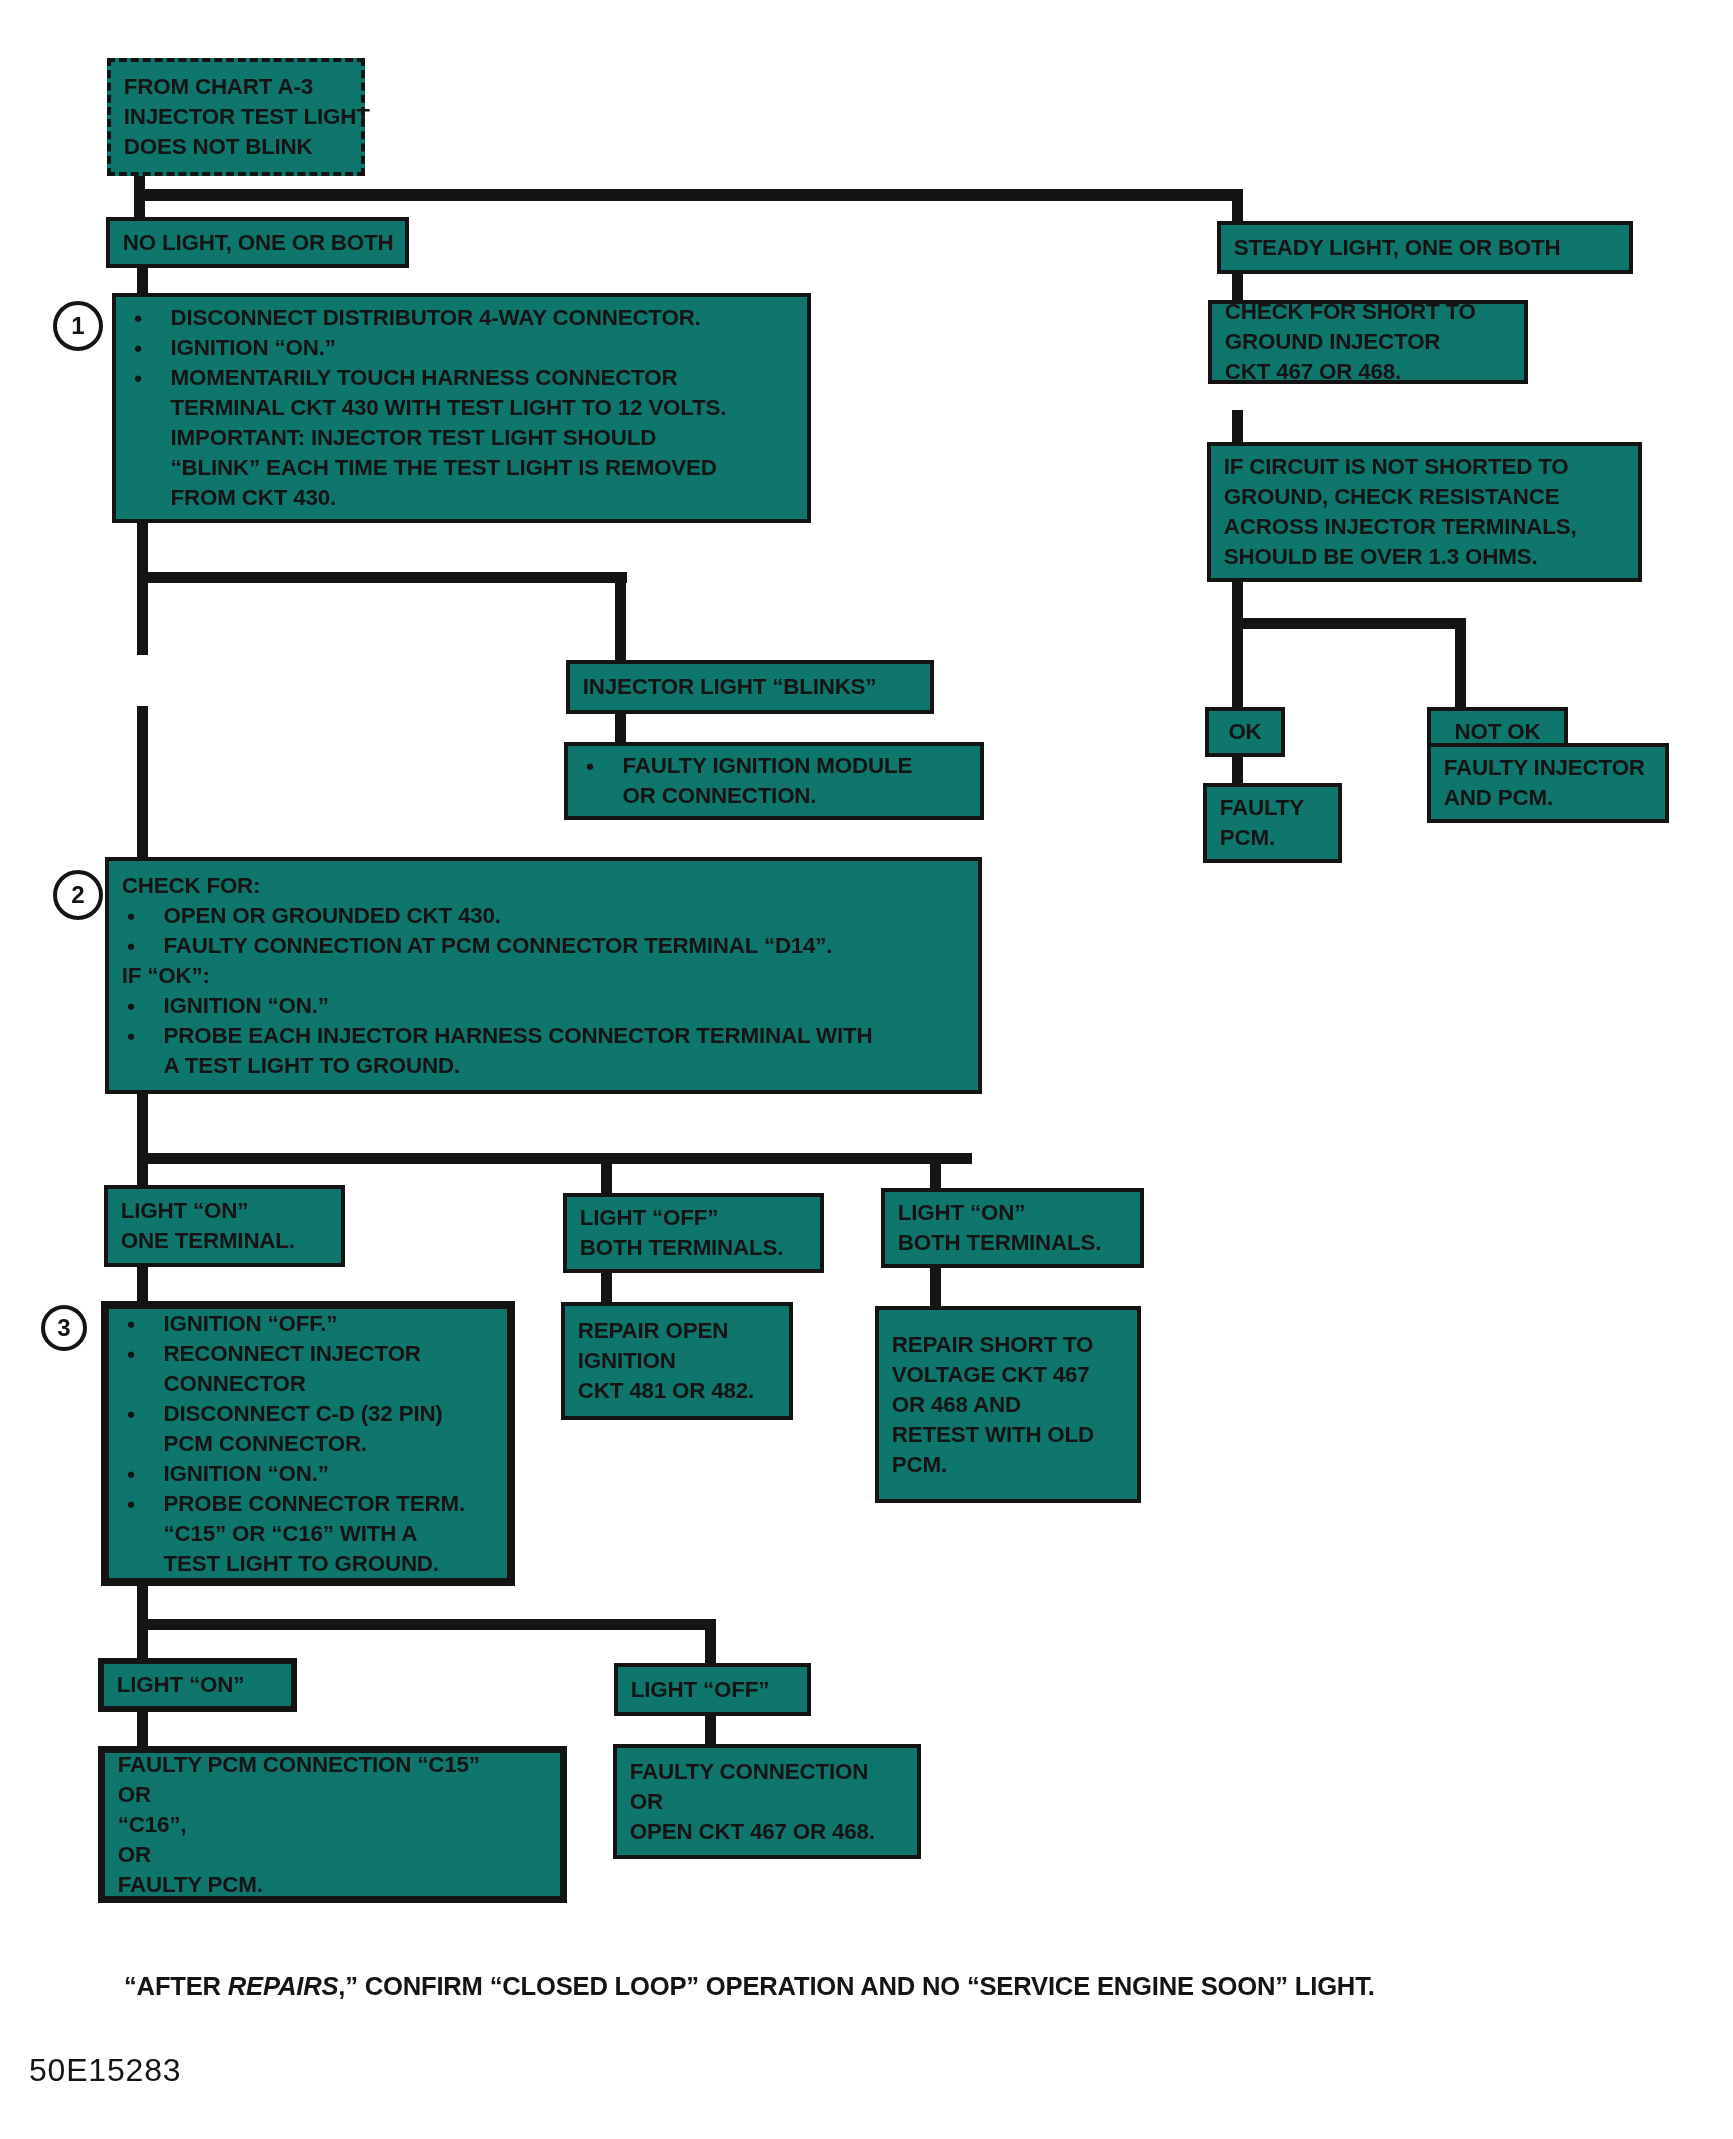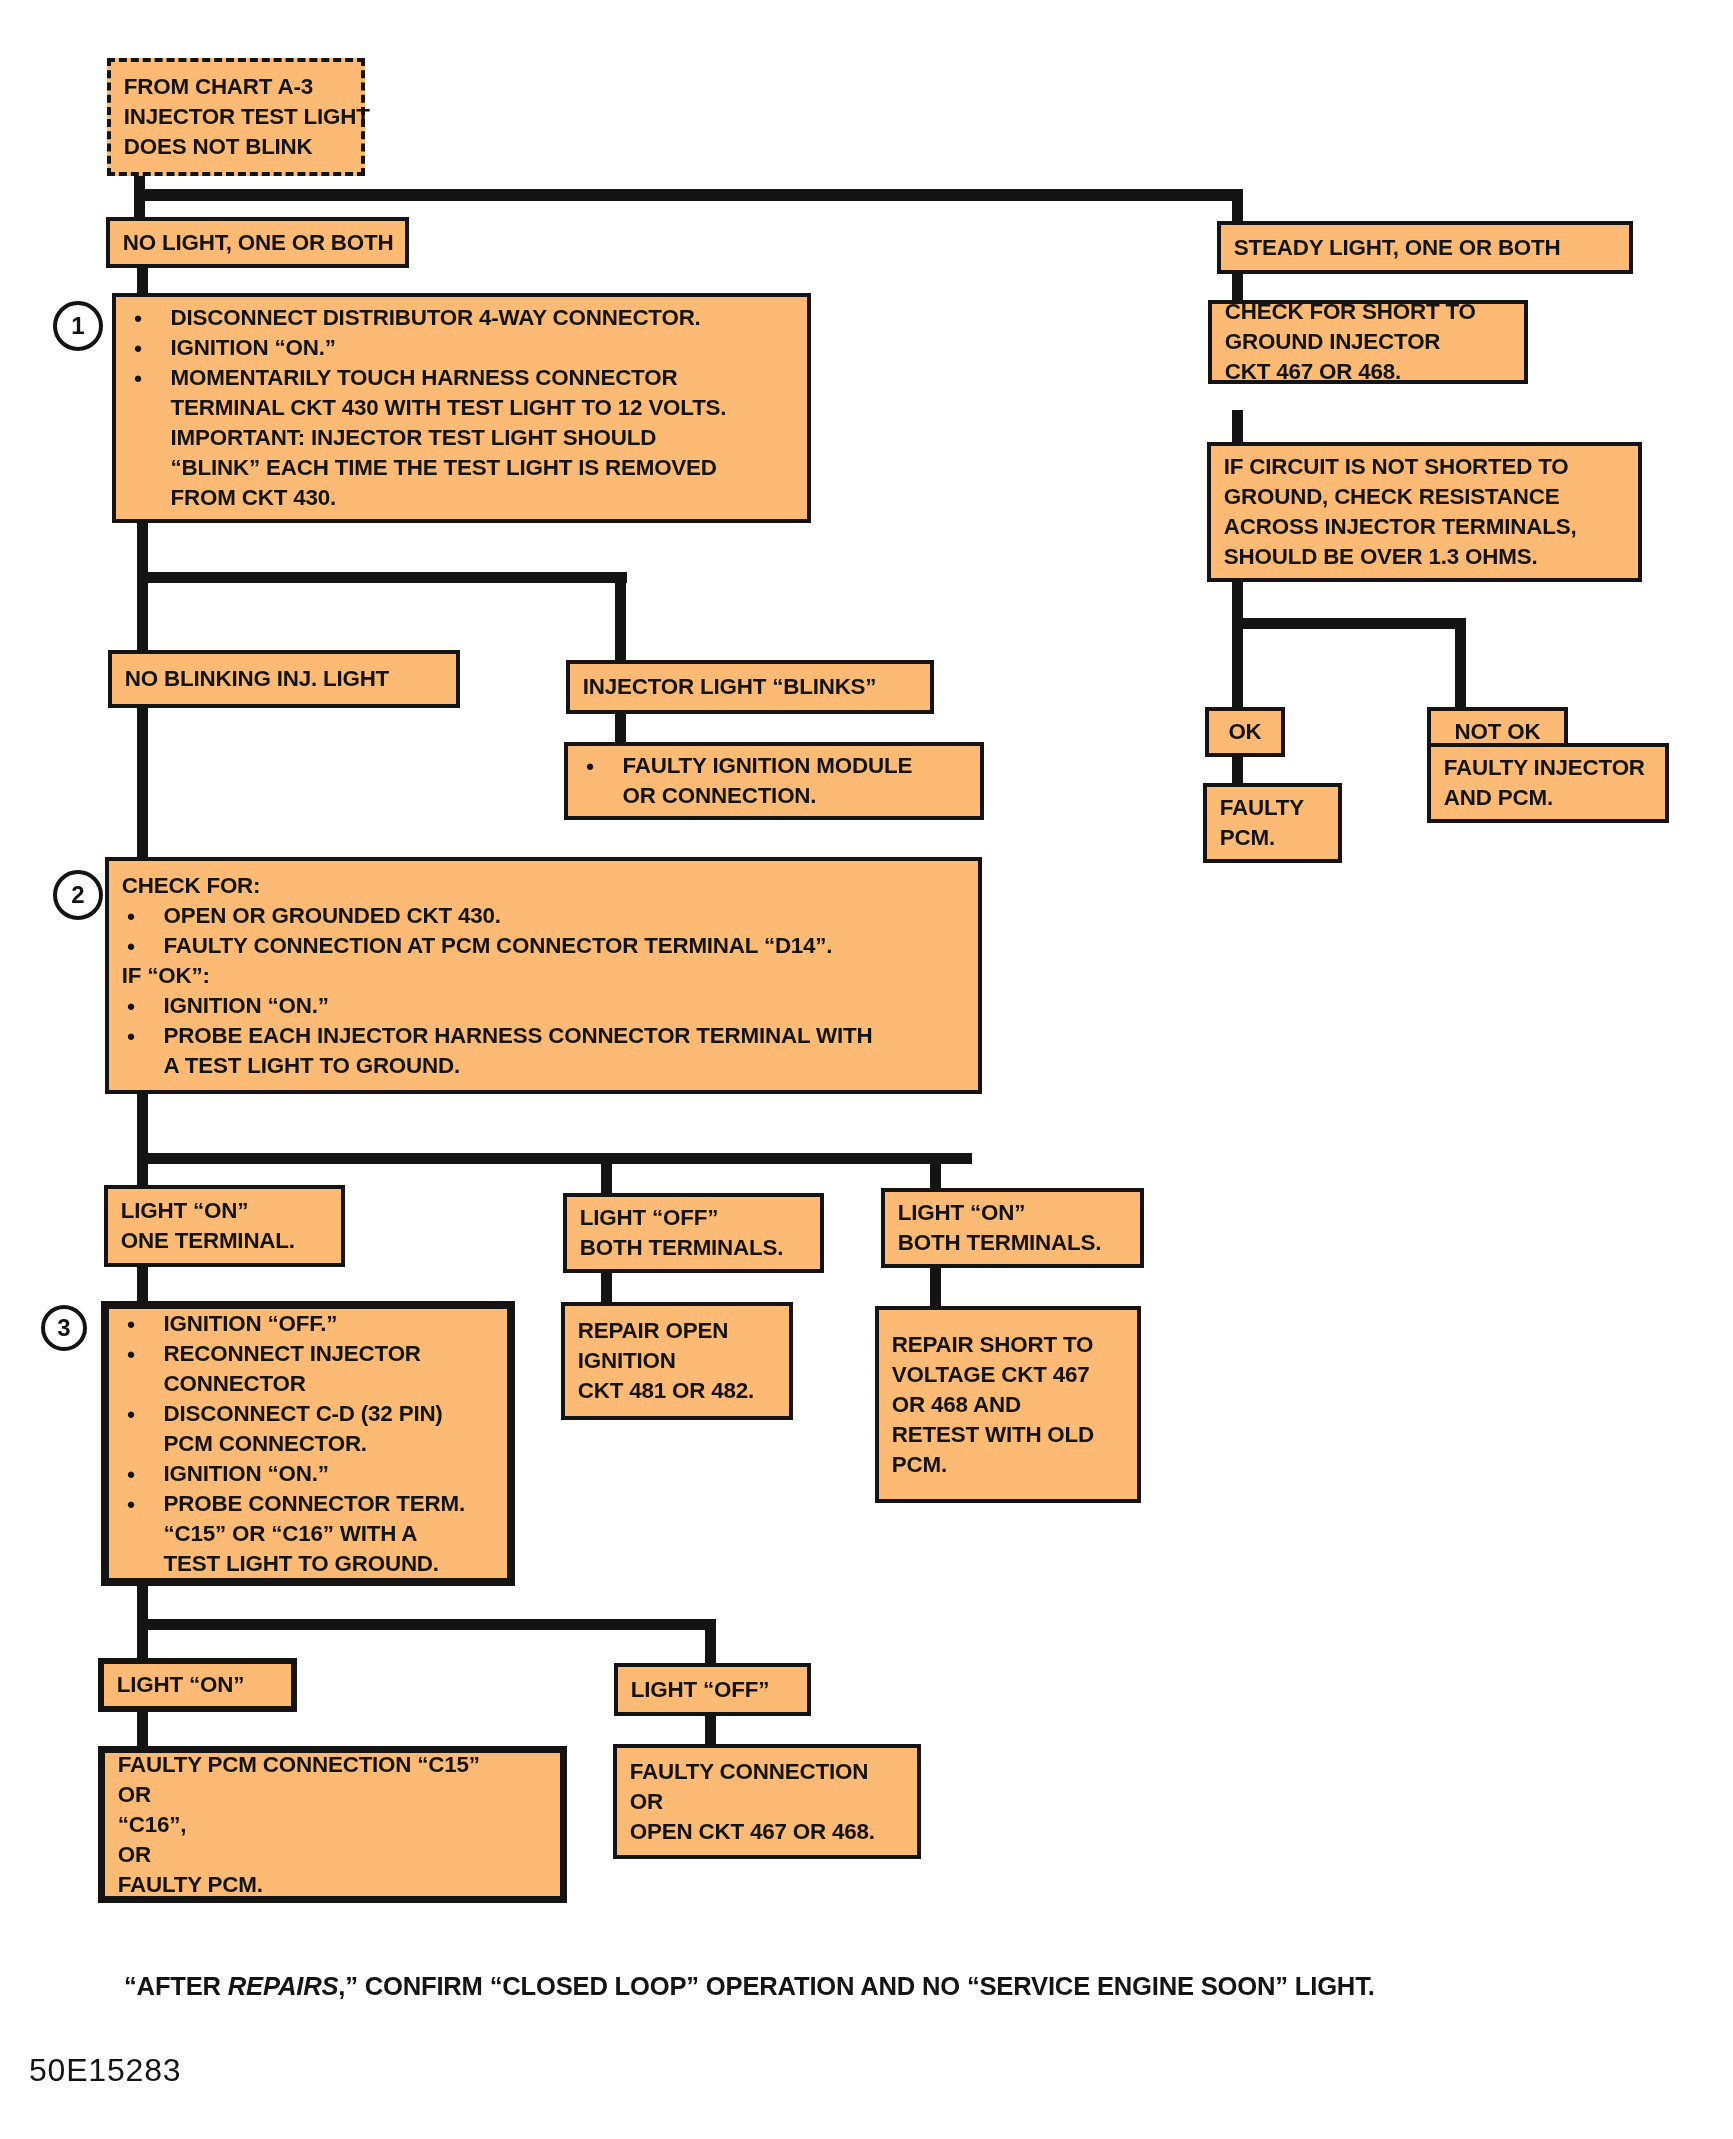--- a/index.html
+++ b/index.html
@@ -7,21 +7,21 @@
     position:relative;
     width:1734px;height:2140px;
     background:#ffffff;
     font-family:"Liberation Sans", sans-serif;
     color:#141414;
     overflow:hidden;
   }
   .conn{position:absolute;background:#141414;}
   .node{
     position:absolute;
-    background:#fdba74;
+    background:#0f766e;
     border:4px solid #141414;
     box-sizing:border-box;
     display:flex;flex-direction:column;justify-content:center;
     padding:6.4px 11.2px 6.4px 12.8px;
     font-weight:700;
     font-size:22.4px;line-height:30px;
     letter-spacing:-0.2px;
     white-space:nowrap;
   }
   .node.dashed{border-style:dashed;}
@@ -123,25 +123,20 @@
       </div>
       <div class="line">
         <span class="marker"></span>
         <span class="ltext">“BLINK” EACH TIME THE TEST LIGHT IS REMOVED</span>
       </div>
       <div class="line">
         <span class="marker"></span>
         <span class="ltext">FROM CKT 430.</span>
       </div>
     </div>
-    <div class="node" style="left: 108px; top: 650px; width: 352px; height: 58px; border-width: 4px;">
-      <div class="line">
-        <span class="ltext">NO BLINKING INJ. LIGHT</span>
-      </div>
-    </div>
     <div class="node" style="left: 566px; top: 660px; width: 368px; height: 54px; border-width: 4px;">
       <div class="line">
         <span class="ltext">INJECTOR LIGHT “BLINKS”</span>
       </div>
     </div>
     <div class="node" style="left: 564px; top: 742px; width: 420px; height: 78px; border-width: 4.8px;">
       <div class="line">
         <span class="marker">●</span>
         <span class="ltext">FAULTY IGNITION MODULE</span>
       </div>

